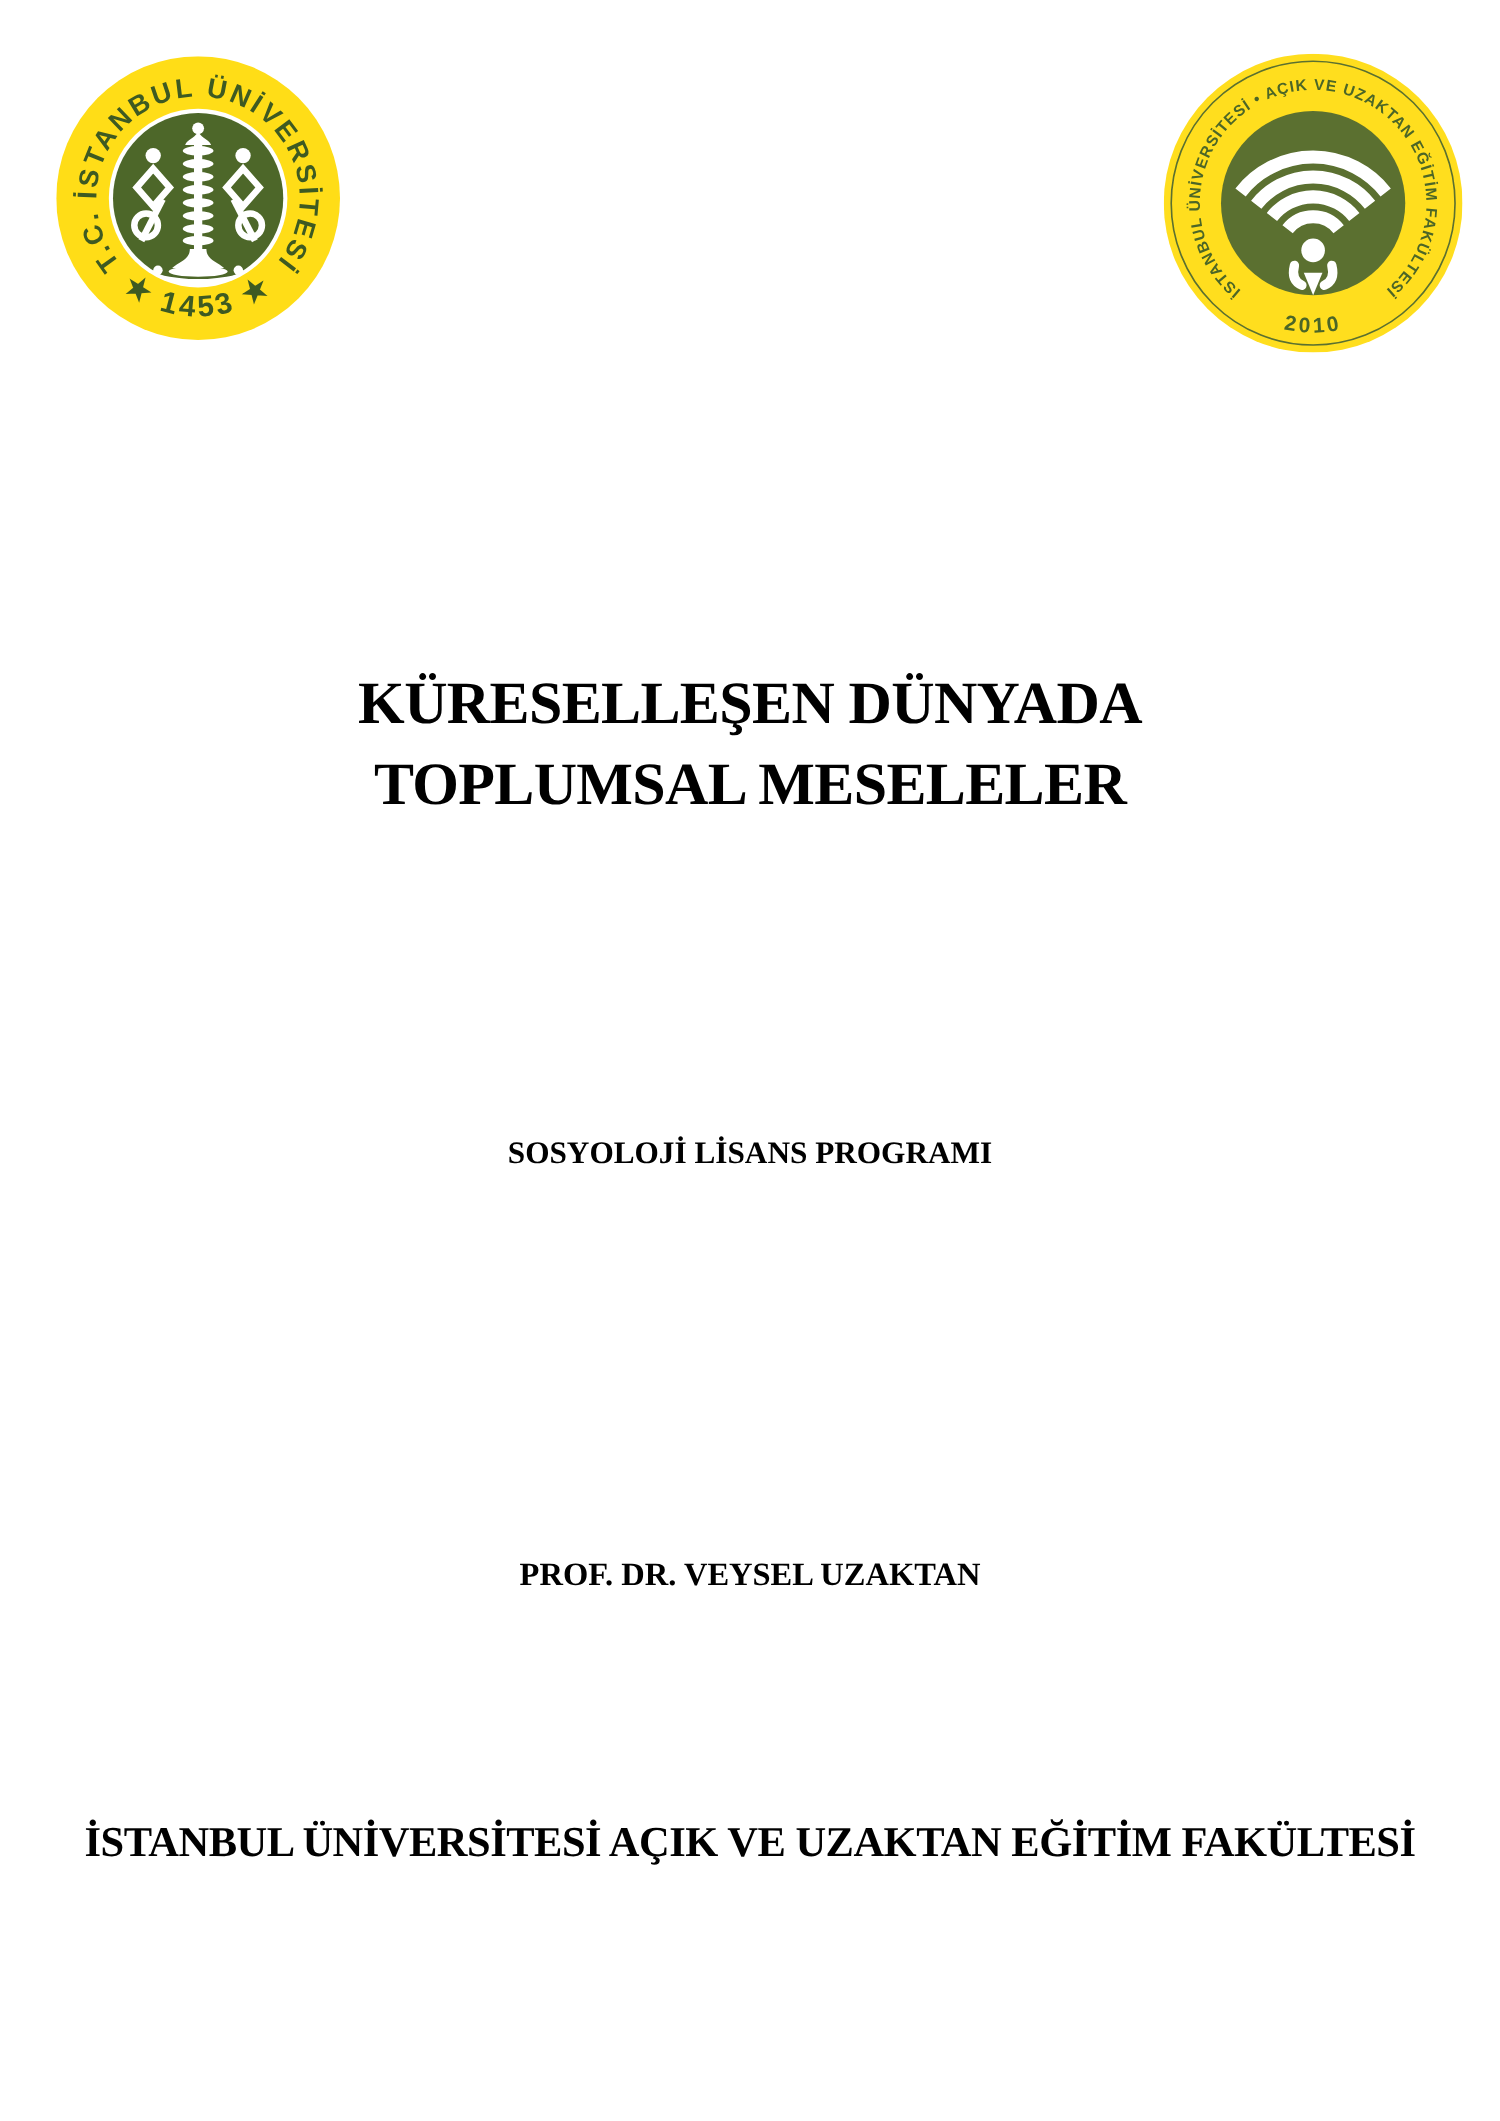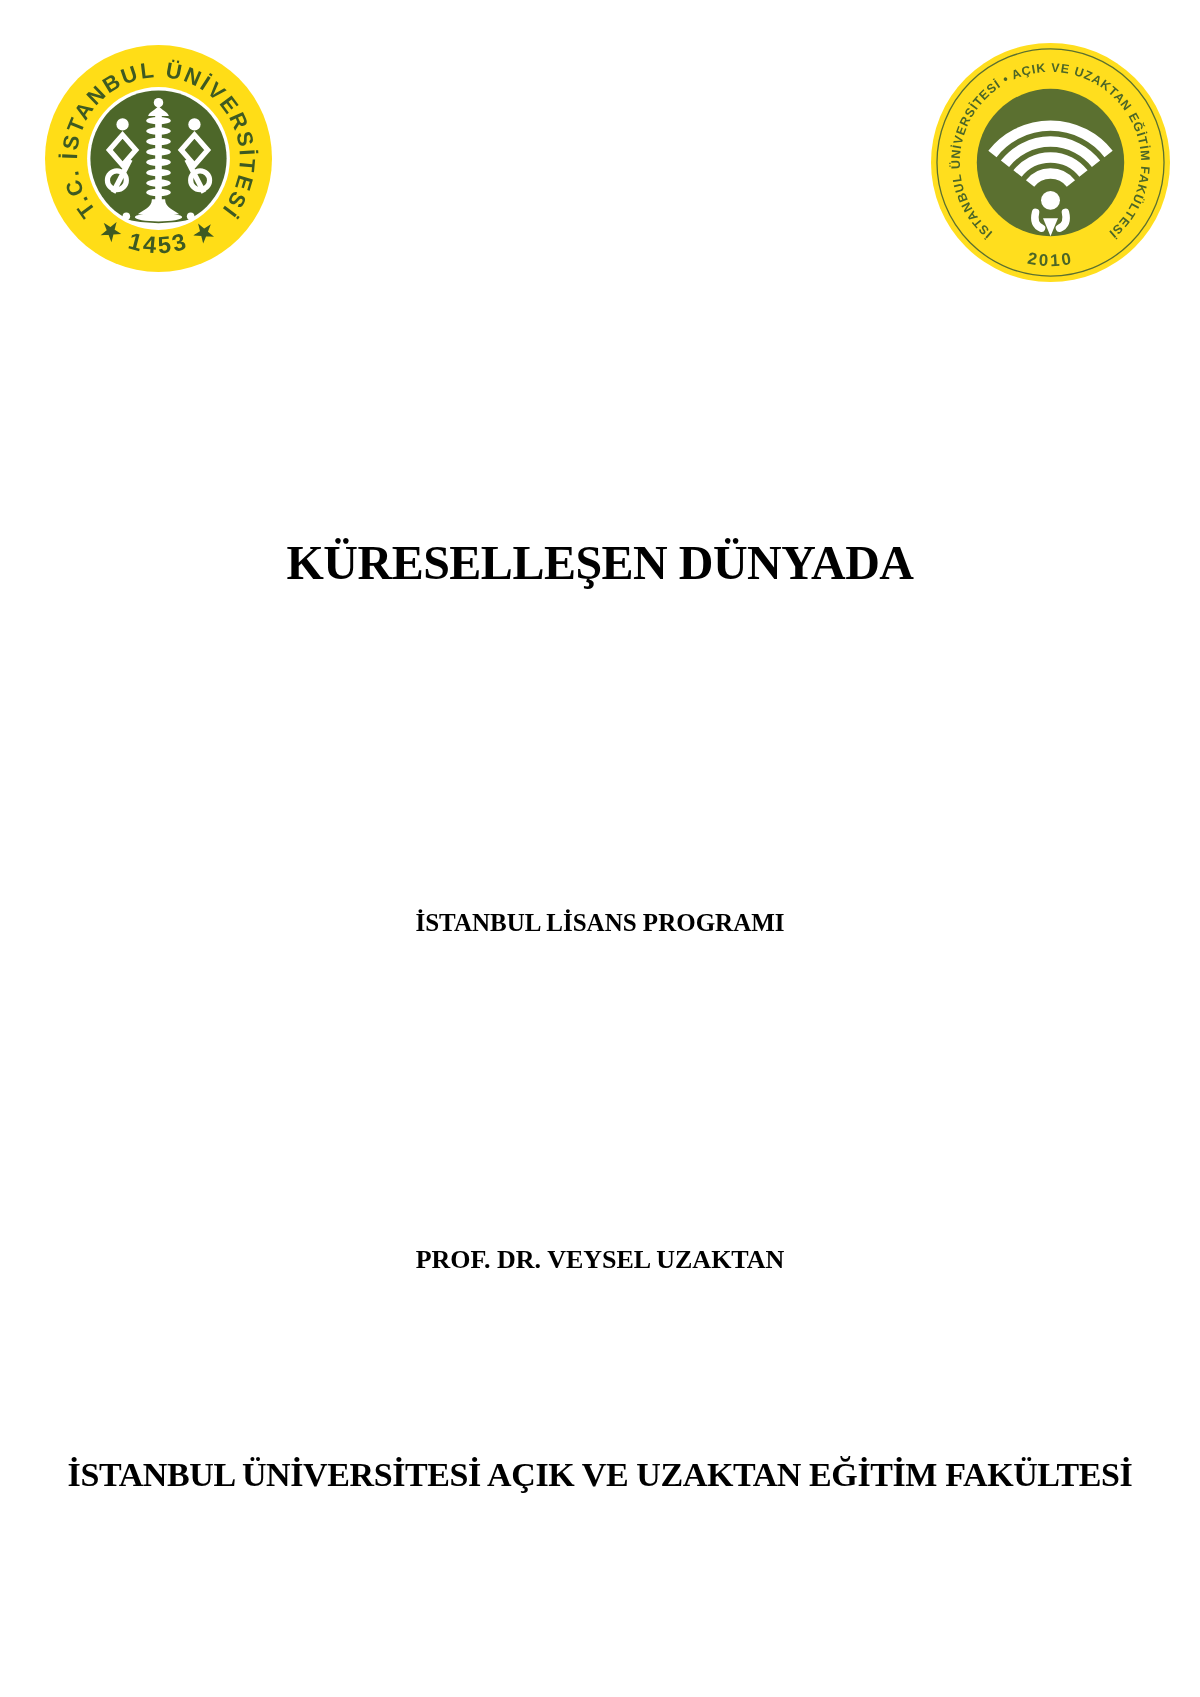--- a/index.html
+++ b/index.html
@@ -114,21 +114,22 @@
     <text class="ring-text" font-size="12.5" letter-spacing="0.9" fill="#4C6627">
       <textPath href="#arcRTop" startOffset="50%" text-anchor="middle">İSTANBUL ÜNİVERSİTESİ • AÇIK VE UZAKTAN EĞİTİM FAKÜLTESİ</textPath>
     </text>
     <text class="ring-text" font-size="17" letter-spacing="2.5" fill="#4C6627">
       <textPath href="#arcRBottom" startOffset="50%" text-anchor="middle">2010</textPath>
     </text>
   </svg>
 
   <div class="centered-line book-title">
     <div>KÜRESELLEŞEN DÜNYADA</div>
+    <div>TOPLUMSAL MESELELER</div>
   </div>
 
-  <div class="centered-line program-line">İSTANBUL LİSANS PROGRAMI</div>
+  <div class="centered-line program-line">SOSYOLOJİ LİSANS PROGRAMI</div>
 
   <div class="centered-line author-line">PROF. DR. VEYSEL UZAKTAN</div>
 
   <div class="centered-line faculty-line">İSTANBUL ÜNİVERSİTESİ AÇIK VE UZAKTAN EĞİTİM FAKÜLTESİ</div>
 
 </div>
 
 </body></html>

